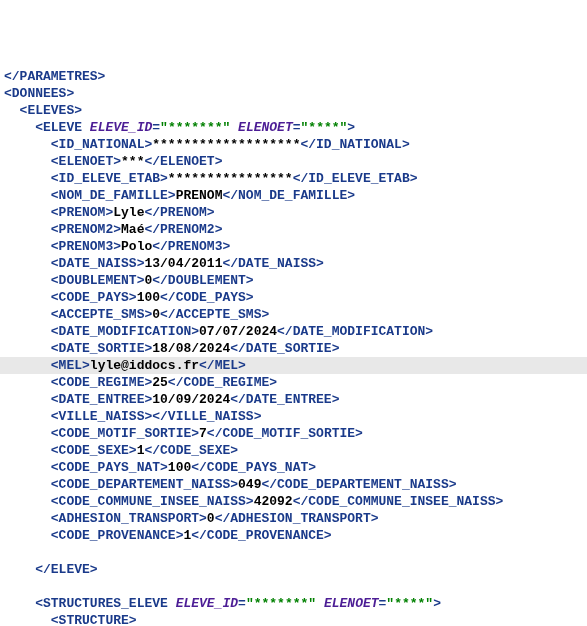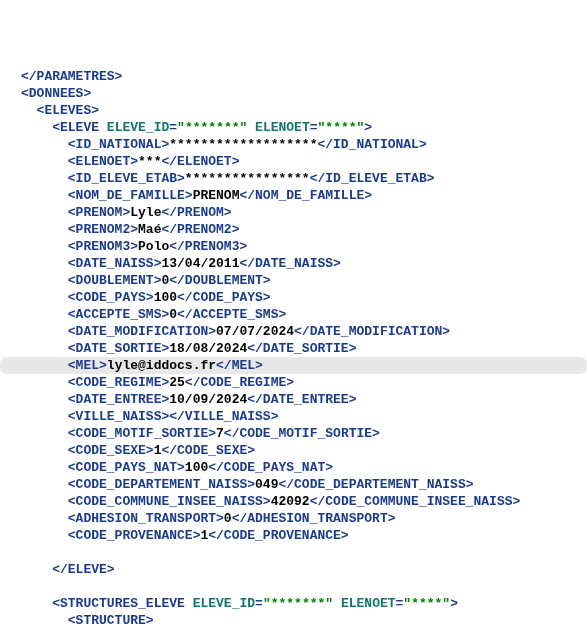--- a/index.html
+++ b/index.html
@@ -9,26 +9,26 @@
     background: #fff;
     font-family: "Liberation Mono", "DejaVu Sans Mono", Consolas, monospace;
     font-size: 13px;
     line-height: 17px;
     font-weight: bold;
     width: 587px;
     height: 626px;
     overflow: hidden;
     white-space: pre;
   }
-  .line { padding-left: 21px; }
+  .line { padding-left: 4px; }
   .tag { color: #1a3a8a; }
-  .attr { color: #0f766e; }
+  .attr { color: #4c1d95; font-style: italic; }
   .str { color: #008000; }
   .val { color: #000; }
-  .hl { background: #e8e8e8; width: 100%; display: block; border-radius: 7px; }
+  .hl { background: #e8e8e8; width: 100%; display: block; }
   .blank { height: 17px; }
 </style>
 </head>
 <body>
 
 
 
 <div id="container"><span class="line"><span class="tag">&lt;/PARAMETRES&gt;</span>
 </span><span class="line"><span class="tag">&lt;DONNEES&gt;</span>
 </span><span class="line">  <span class="tag">&lt;ELEVES&gt;</span>

